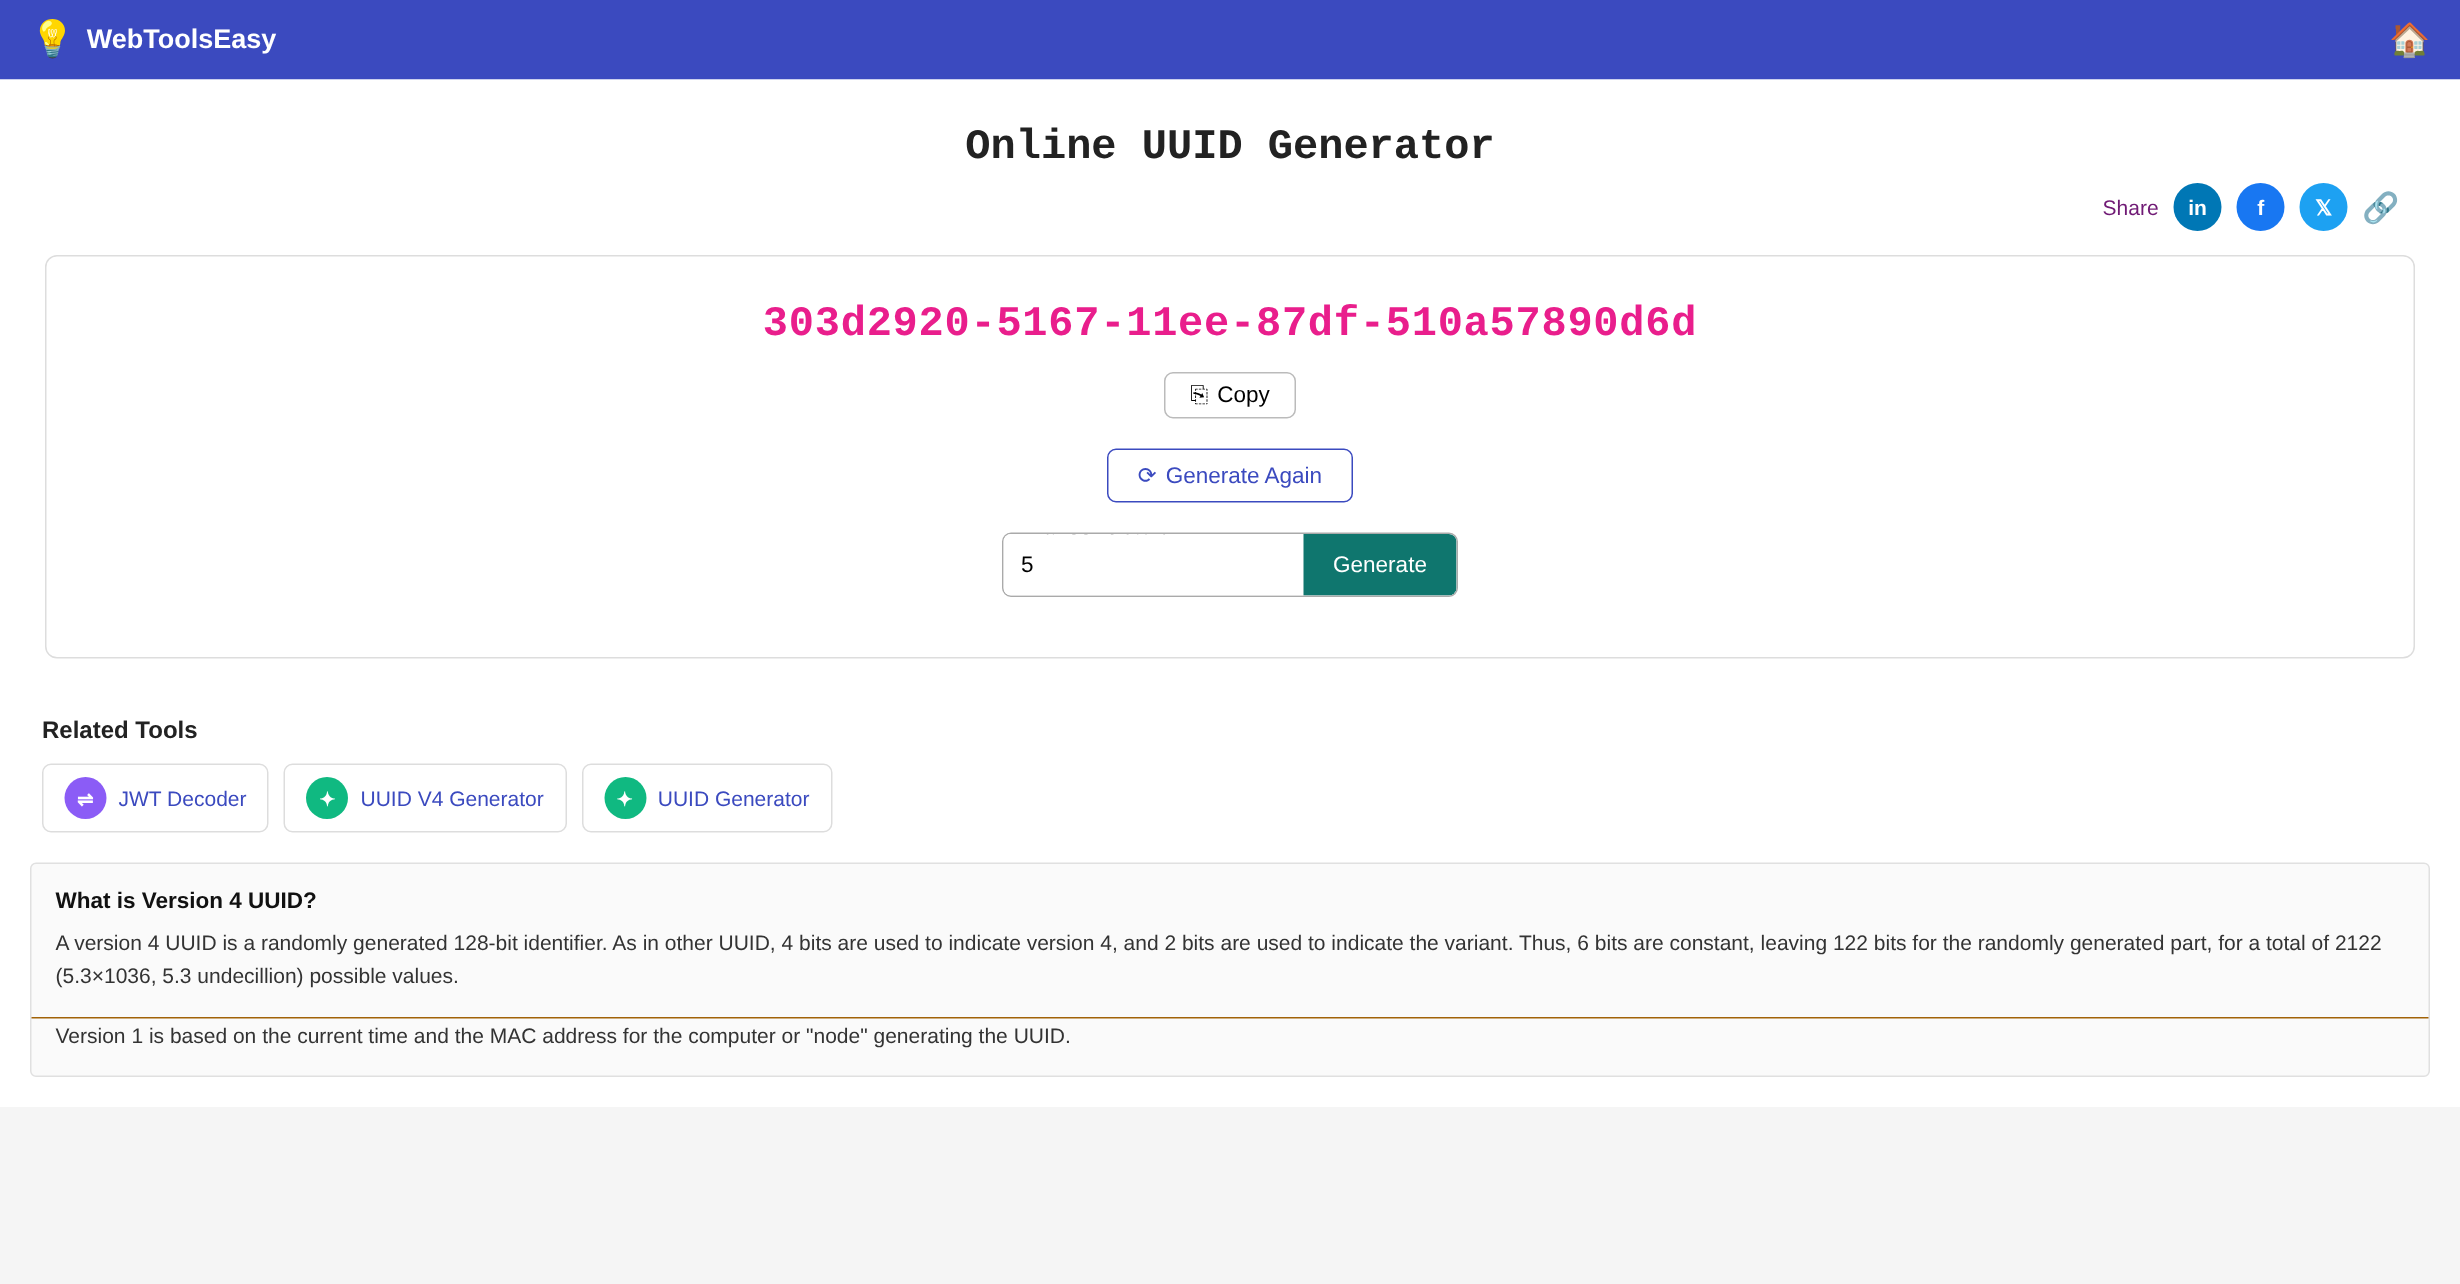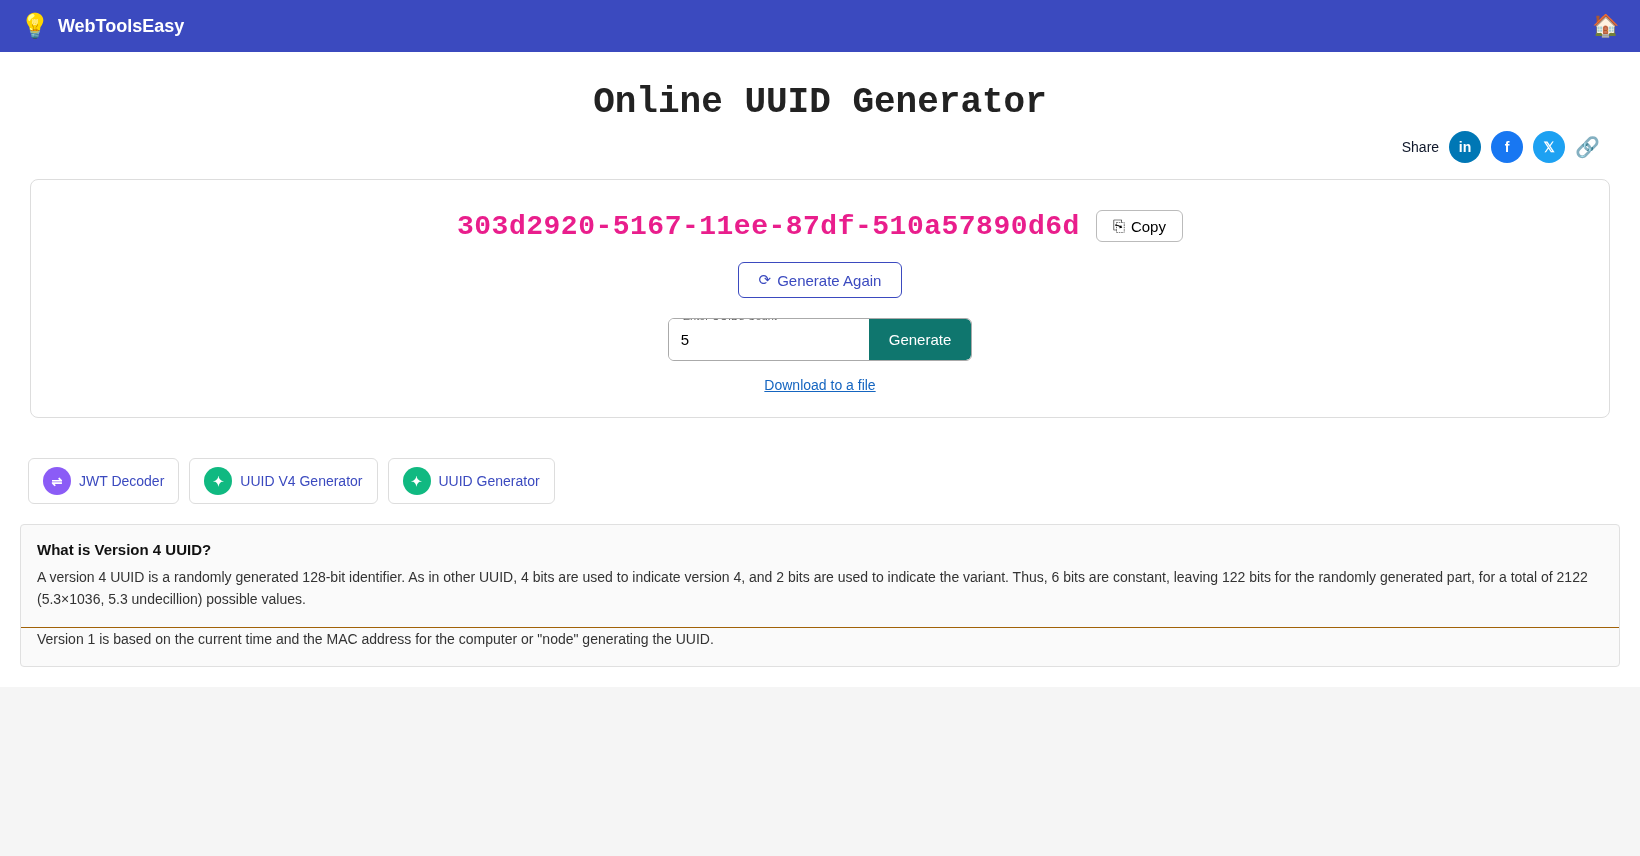--- a/index.html
+++ b/index.html
@@ -32,42 +32,42 @@
 
     
     .main {
       background: white;
       max-width: 100%;
       padding: 30px 20px 20px;
     }
 
     .page-title {
       text-align: center;
-      font-size: 36px;
+      font-size: 28px;
       font-weight: 900;
       font-family: 'Courier New', monospace;
       margin-bottom: 8px;
     }
     .page-subtitle {
       text-align: center;
       font-size: 14px;
       color: #555;
       margin-bottom: 24px;
     }
 
     
     .share-bar {
       display: flex;
       justify-content: flex-end;
       align-items: center;
       gap: 10px;
       padding-right: 20px;
       margin-bottom: 16px;
     }
-    .share-label { font-size: 14px; color: #0f172a; }
+    .share-label { font-size: 14px; color: #701a75; }
     .share-icon {
       width: 32px;
       height: 32px;
       border-radius: 50%;
       display: flex;
       align-items: center;
       justify-content: center;
       color: white;
       font-size: 14px;
       font-weight: bold;
@@ -87,20 +87,21 @@
       margin: 0 auto 24px;
       background: white;
     }
 
     .uuid-display-row {
       display: flex;
       align-items: center;
       justify-content: center;
       gap: 16px;
       margin-bottom: 20px;
+      flex-direction: column;
     }
     .uuid-value {
       font-size: 28px;
       font-weight: bold;
       color: #e91e8c;
       font-family: 'Courier New', monospace;
       letter-spacing: 0.5px;
     }
     .copy-btn {
       border: 1px solid #bbb;
@@ -292,24 +293,24 @@
 
 
     <div class="bulk-input-row">
       <div class="bulk-input-wrapper">
         <label class="bulk-input-label">Enter UUIDs Count</label>
         <input class="bulk-count-input" type="number" value="5" style="">
         <button class="bulk-generate-btn">Generate</button>
       </div>
     </div>
 
-    <a class="download-link">Download to a file</a>
   </div>
 
   <div class="related-section">
+    <div class="related-title">Related Tools</div>
     <div class="related-tools">
       <div class="related-tool-chip">
         <div class="tool-icon icon-jwt">⇌</div>
         <span>JWT Decoder</span>
       </div>
       <div class="related-tool-chip">
         <div class="tool-icon icon-v4">✦</div>
         <span>UUID V4 Generator</span>
       </div>
       <div class="related-tool-chip">

